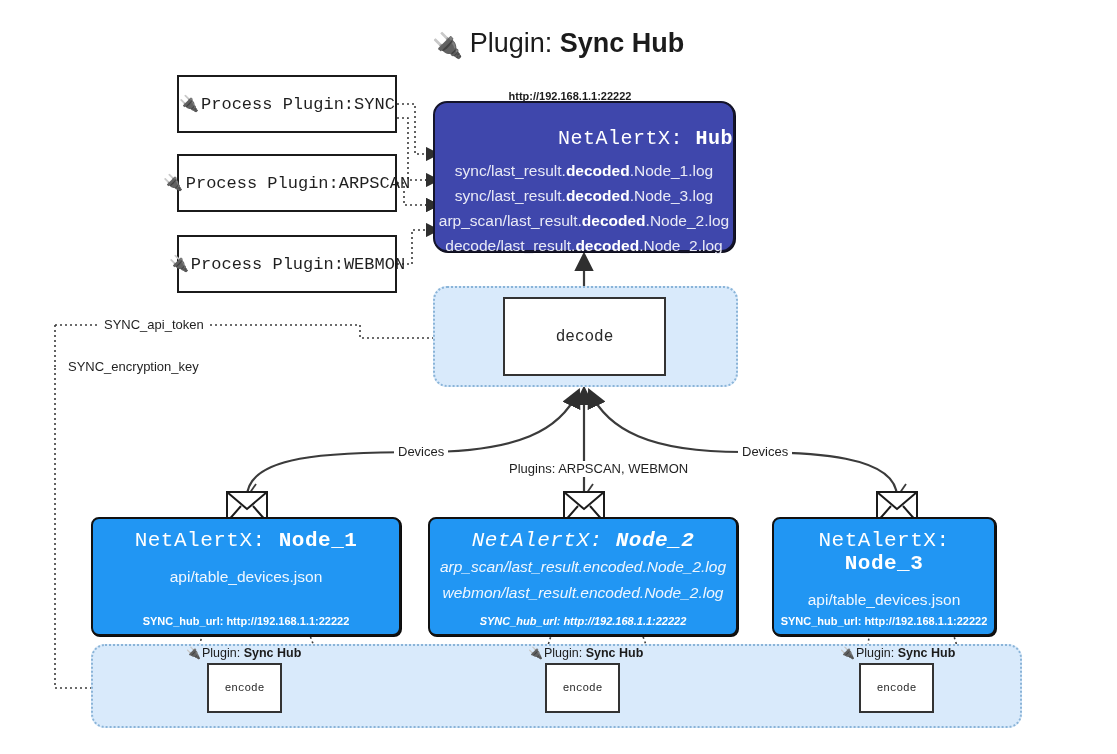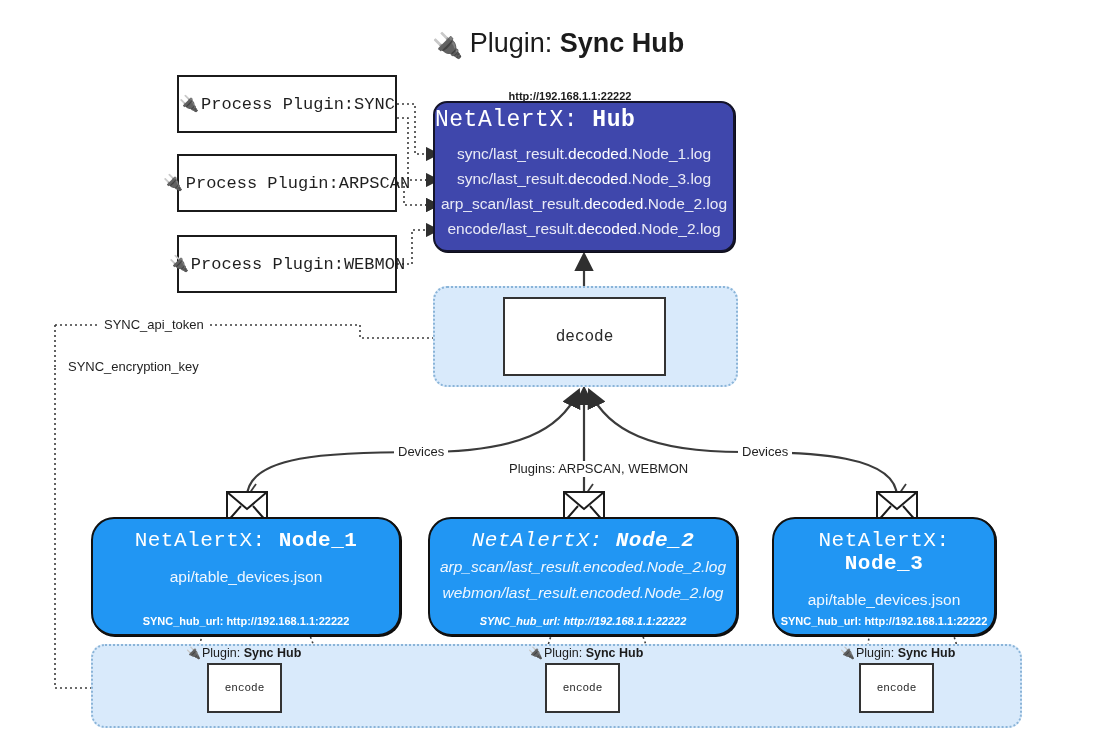--- a/index.html
+++ b/index.html
@@ -21,37 +21,37 @@
            font-size:17px;line-height:25px;text-align:center;
            display:flex;justify-content:center;align-items:center;}
   .procbox .l1{white-space:nowrap;}
   .procbox .plug{font-family:"DejaVu Sans",sans-serif;font-size:16px;margin-right:2px;}
 
   
   #hub-url{font-size:11px;font-weight:bold;color:#1b1b1b;text-align:center;}
   #hub{background:#3f47ac;border:2px solid #14142b;border-radius:14px;
        box-shadow:1px 1px 0 #0d0d1a;}
   #hub .hub-title{font-family:"Liberation Mono","DejaVu Sans Mono",monospace;
-       color:#ffffff;font-size:23px;text-align:left;margin-top:4px;letter-spacing:.5px;}
+       color:#ffffff;font-size:20px;text-align:right;margin-top:24px;letter-spacing:.5px;}
   #hub .hub-title b{font-weight:bold;}
   #hub .loglines{margin-top:8px;}
   #hub .logline{color:#e9eaf6;font-size:15.5px;line-height:25px;text-align:center;white-space:nowrap;}
-  #hub .logline b{font-weight:normal;color:#ffffff;}
+  #hub .logline b{font-weight:bold;color:#ffffff;}
 
   
   .lightbox{background:#d9eafb;border:2px dotted #8ab4d8;border-radius:14px;}
 
   .whitebox{background:#ffffff;border:2px solid #333333;
             font-family:"Liberation Mono","DejaVu Sans Mono",monospace;
             display:flex;align-items:center;justify-content:center;color:#2a2a2a;}
   #decode-box{font-size:16px;}
   .encode-box{font-size:11px;}
 
   
-  .netnode{background:#2196f3;border:2.5px solid #111111;border-radius:23px;
+  .netnode{background:#2196f3;border:2.5px solid #111111;border-radius:8px;
            box-shadow:1px 1px 0 #0b0b0b;}
   .netnode .n-title{font-family:"Liberation Mono","DejaVu Sans Mono",monospace;
            color:#ffffff;font-size:21px;text-align:center;margin-top:10px;letter-spacing:.5px;}
   .netnode .n-title b{font-weight:bold;}
   .netnode .n-line{color:#f0f7ff;font-size:15.5px;line-height:26px;text-align:center;white-space:nowrap;}
   .netnode .n-foot{color:#ffffff;font-size:11px;font-weight:bold;text-align:center;white-space:nowrap;}
 
   
   .wirelabel{position:absolute;background:#ffffff;font-size:13px;color:#1f1f1f;
              white-space:nowrap;padding:0 4px;line-height:16px;}
@@ -150,21 +150,21 @@
   </div>
 
   <div class="node" id="hub-url" style="left:419px;top:78px;width:302px;margin-top:12px;">http://192.168.1.1:22222</div>
 
   <div class="node" id="hub" style="left:433px;top:101px;width:302px;height:151px;">
     <div class="hub-title"><span>NetAlertX: </span><b>Hub</b></div>
     <div class="loglines">
       <div class="logline"><span>sync/last_result.</span><b>decoded</b><span>.Node_1.log</span></div>
       <div class="logline"><span>sync/last_result.</span><b>decoded</b><span>.Node_3.log</span></div>
       <div class="logline"><span>arp_scan/last_result.</span><b>decoded</b><span>.Node_2.log</span></div>
-      <div class="logline"><span>encode/last_result.</span><b>decoded</b><span>.Node_2.log</span></div>
+      <div class="logline"><span>decode/last_result.</span><b>decoded</b><span>.Node_2.log</span></div>
     </div>
   </div>
 
   <div class="node lightbox" style="left:433px;top:286px;width:305px;height:101px;"></div>
   <div class="node whitebox" id="decode-box" style="left:503px;top:297px;width:163px;height:79px;">
     <span>decode</span>
   </div>
 
   <div class="wirelabel" style="left:100px;top:317px;"><span>SYNC_api_token</span></div>
   <div class="wirelabel" style="left:64px;top:359px;"><span>SYNC_encryption_key</span></div>

